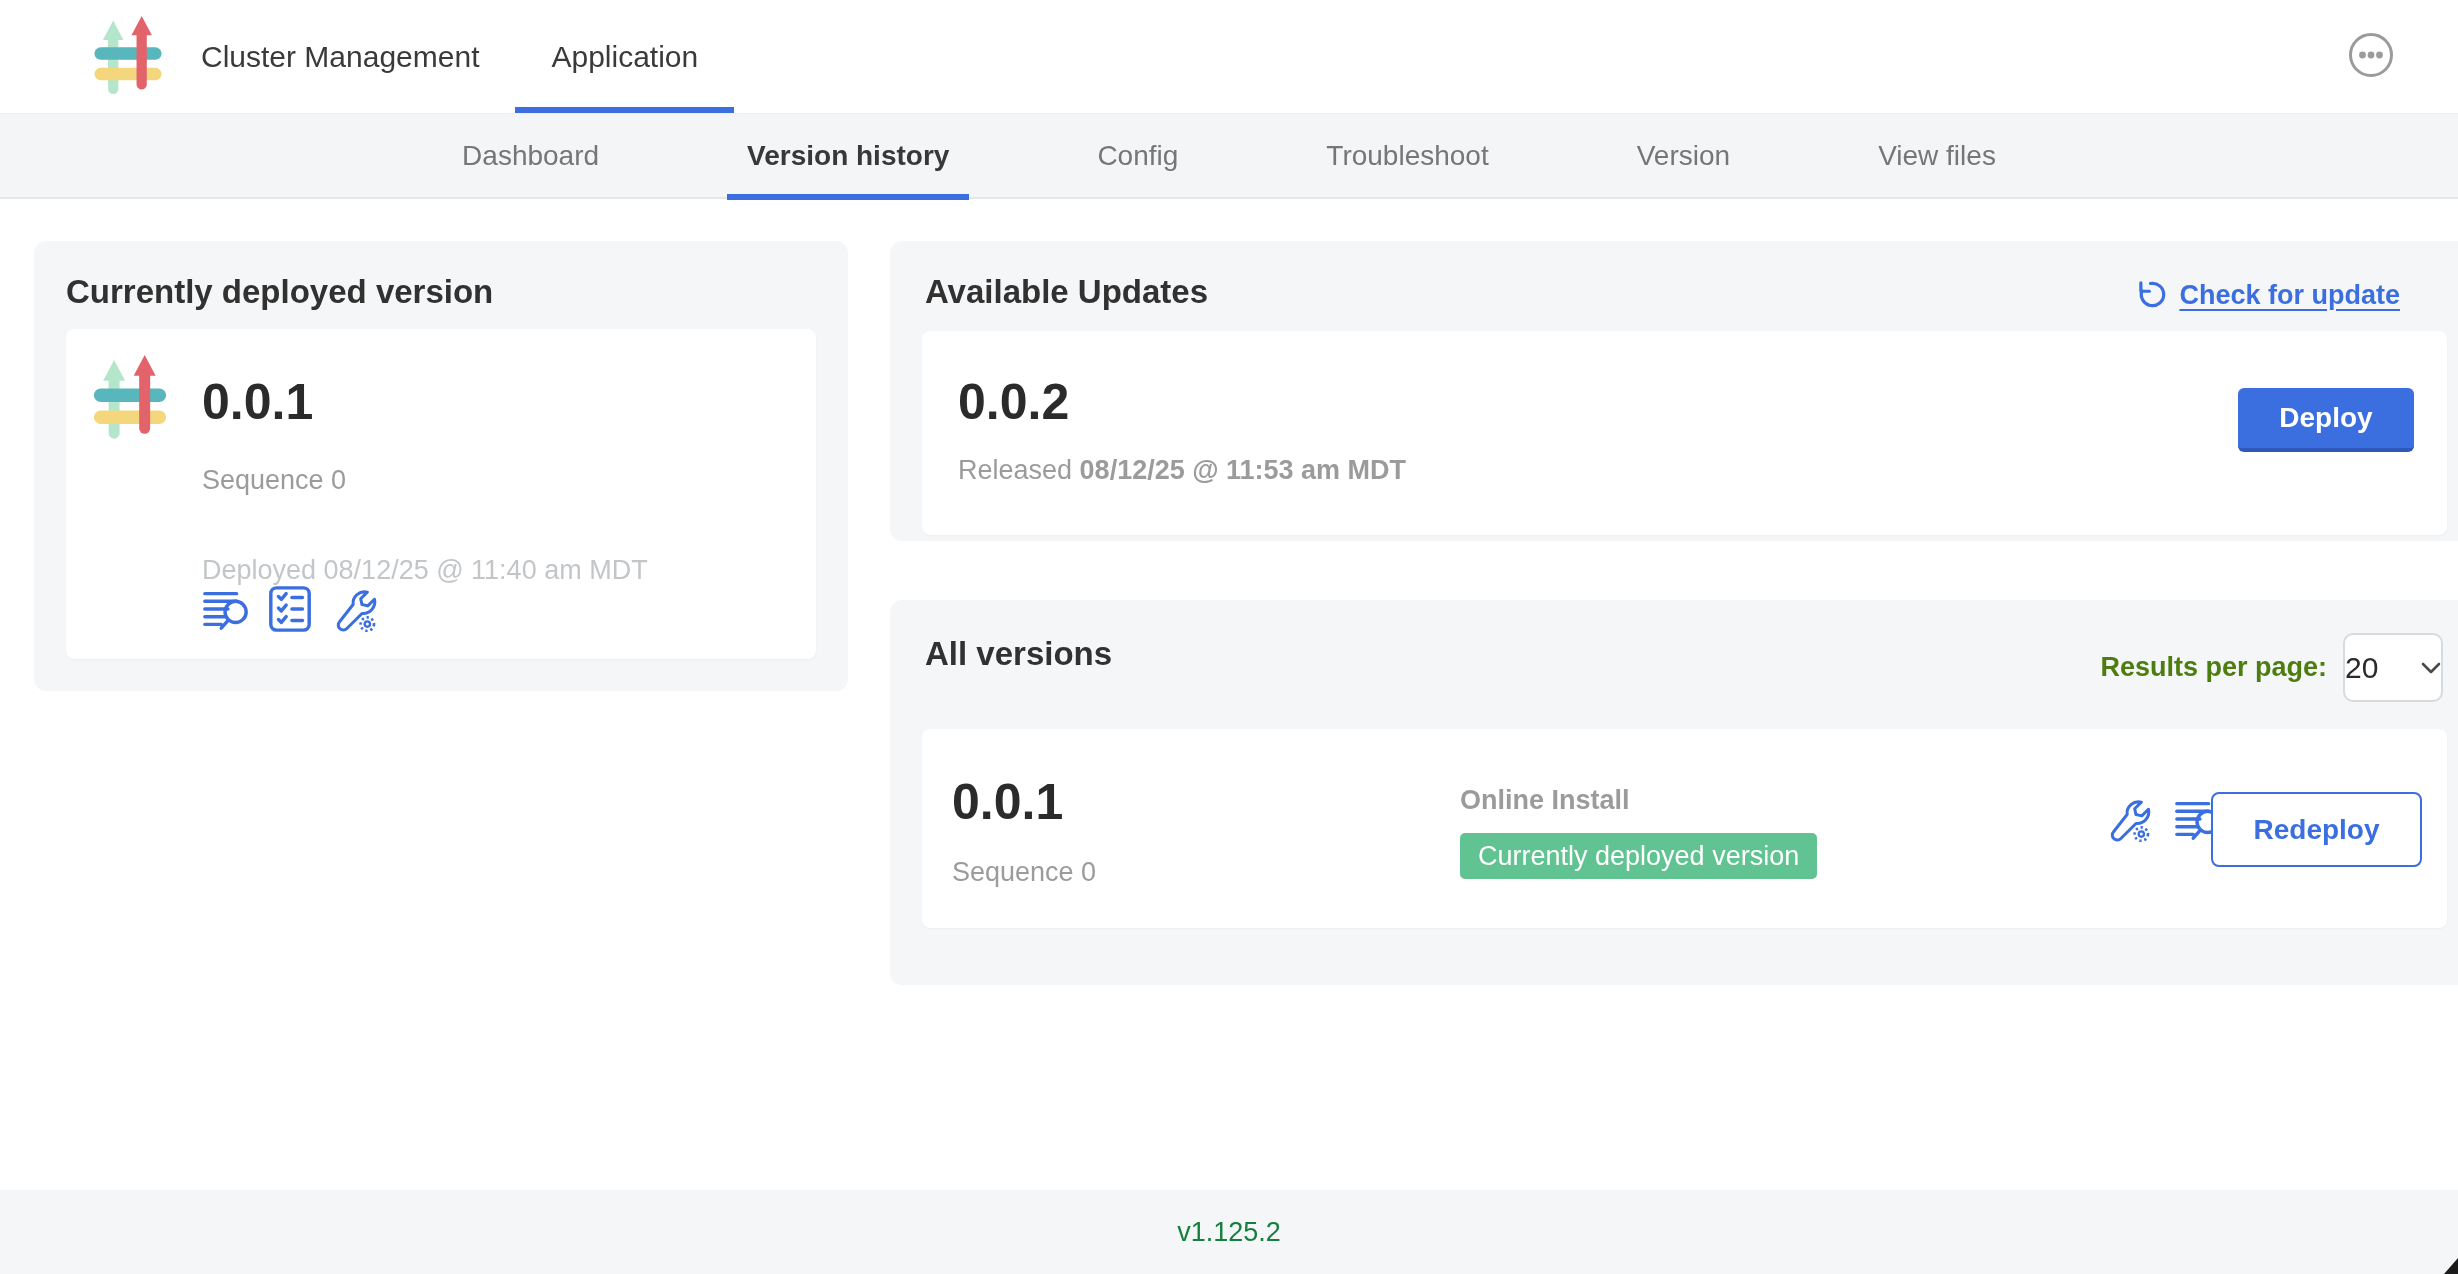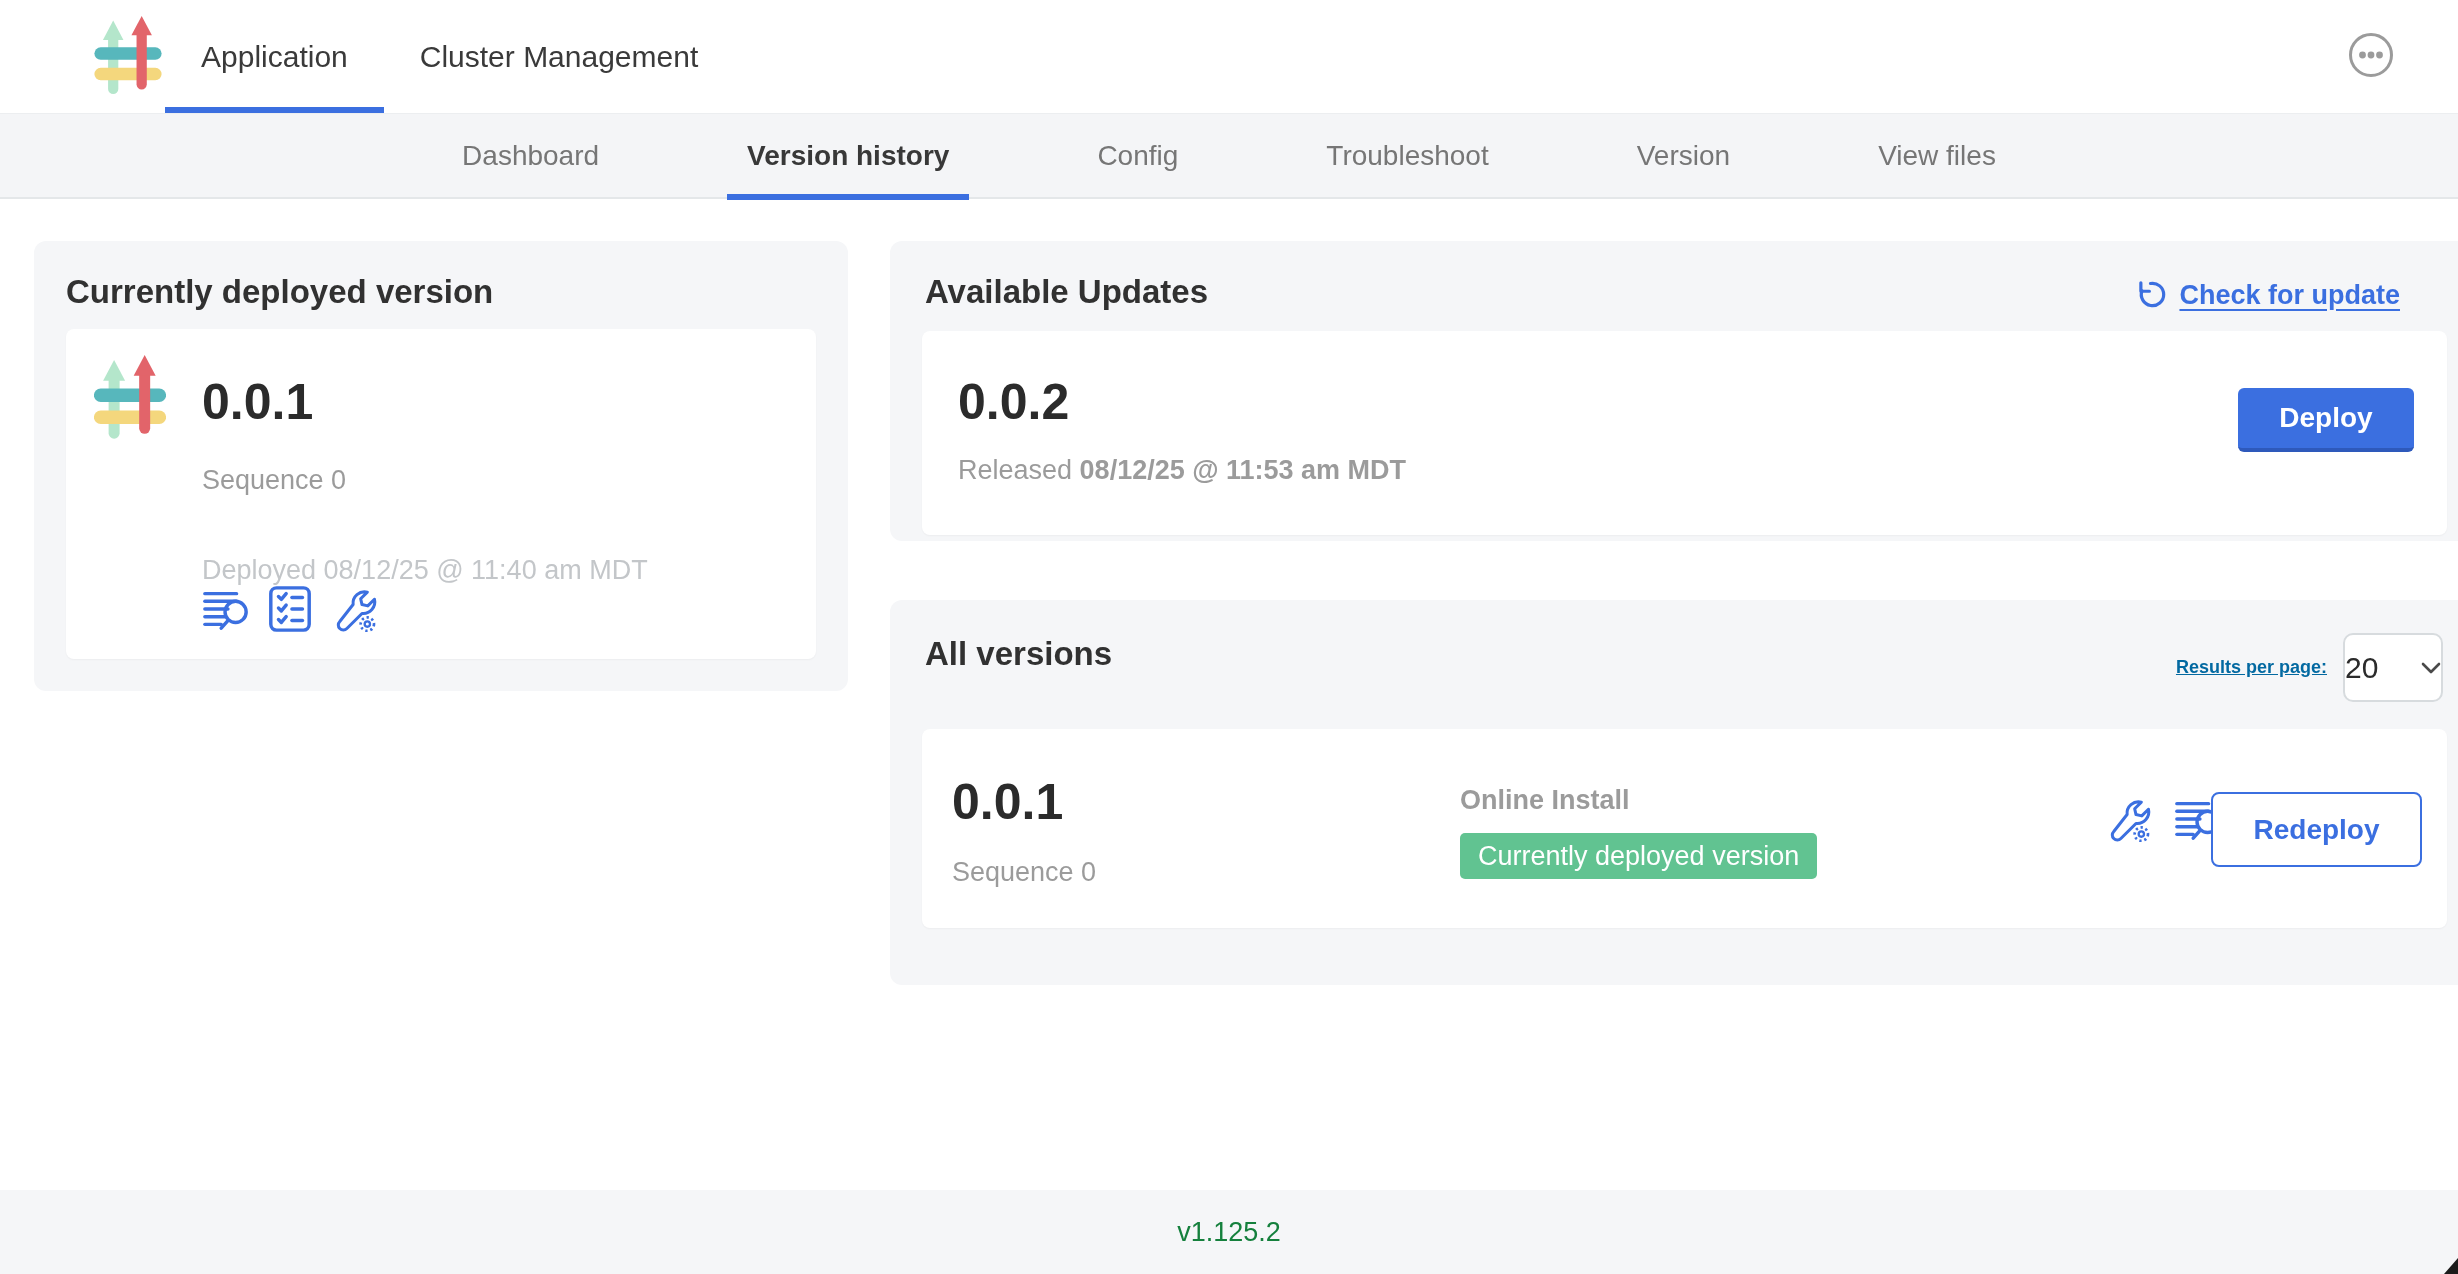--- a/index.html
+++ b/index.html
@@ -81,21 +81,21 @@
     position:absolute; right:33px; top:57px; width:176px; height:64px;
     background:var(--accent); border:none; border-bottom:4px solid var(--accent-dark);
     border-radius:6px; color:#fff; font-size:28px; font-weight:700;
     font-family:"Liberation Sans", sans-serif; cursor:pointer;
   }
 
   
   .versions-card { left:890px; top:600px; width:1580px; height:385px; }
   .versions-card .card-title { position:absolute; left:35px; top:35px; }
   .rpp-wrap { position:absolute; right:27px; top:33px; display:flex; align-items:center; gap:16px; }
-  .rpp-label { font-size:18px; font-weight:600; color:#0369a1;text-decoration:underline; }
+  .rpp-label { font-size:27px; font-weight:600; color:#4d7c0f; }
   .rpp-select {
     width:100px; height:69px; background:#fff; border:2px solid #D7DBDE; border-radius:10px;
     display:flex; align-items:center; justify-content:space-between; gap:10px;
     font-size:30px; color:#2b2b2b; cursor:pointer;
   }
   .chev { width:20px; height:12px; }
   .versions-panel { left:32px; top:129px; width:1525px; height:199px; }
   .row-version { position:absolute; left:30px; top:44px; font-size:50px; font-weight:700; color:#2b2b2b; }
   .row-seq { position:absolute; left:30px; top:128px; font-size:27px; color:var(--txt-gray); }
   .row-install { position:absolute; left:538px; top:56px; font-size:27px; font-weight:600; color:var(--txt-gray); }
@@ -132,22 +132,22 @@
   <div class="header">
     <svg class="logo" viewBox="0 0 56 72">
       <line x1="15" y1="64" x2="15" y2="16" stroke="#B4E6CB" stroke-width="9" stroke-linecap="round"></line>
       <polygon points="6,21 15,4 24,21" fill="#B4E6CB"></polygon>
       <line x1="4" y1="33" x2="52" y2="33" stroke="#57B7BC" stroke-width="11" stroke-linecap="round"></line>
       <line x1="4" y1="51" x2="52" y2="51" stroke="#F4D77D" stroke-width="11" stroke-linecap="round"></line>
       <line x1="40" y1="60" x2="40" y2="12" stroke="#E2646A" stroke-width="9" stroke-linecap="round"></line>
       <polygon points="31,17 40,0 49,17" fill="#E2646A"></polygon>
     </svg>
     <div class="header-tabs">
+      <div class="header-tab">Cluster Management</div>
       <div class="header-tab active">Application</div>
-      <div class="header-tab">Cluster Management</div>
     </div>
     <svg class="menu-btn" viewBox="0 0 46 46">
       <circle cx="23" cy="23" r="20.5" fill="none" stroke="#9B9B9B" stroke-width="3"></circle>
       <circle cx="14.5" cy="23" r="3.4" fill="#9B9B9B"></circle>
       <circle cx="23" cy="23" r="3.4" fill="#9B9B9B"></circle>
       <circle cx="31.5" cy="23" r="3.4" fill="#9B9B9B"></circle>
     </svg>
   </div>
 
   <div class="subnav">

